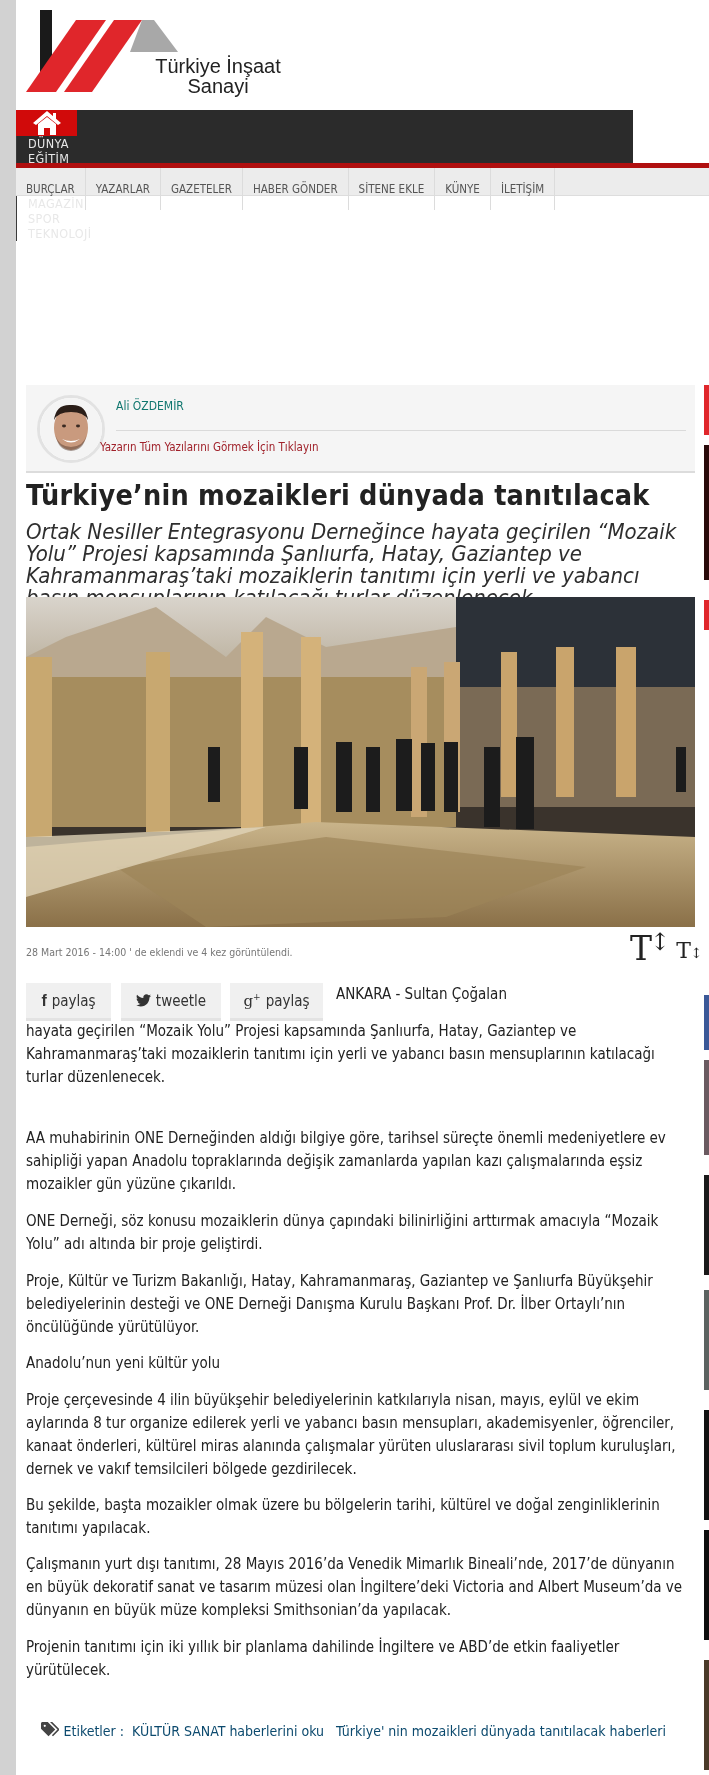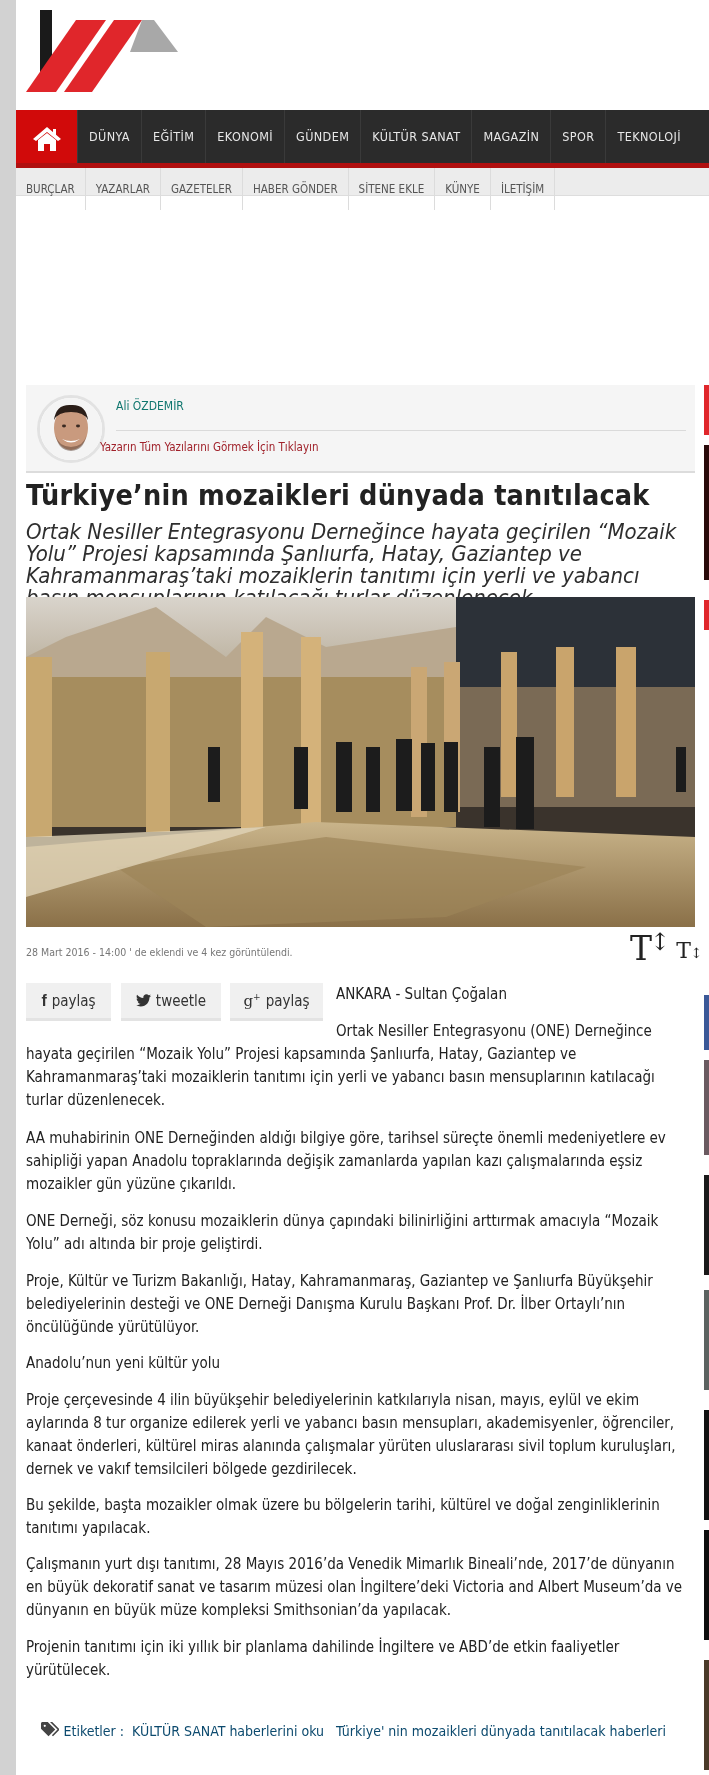--- a/index.html
+++ b/index.html
@@ -5,21 +5,21 @@
   * { box-sizing: border-box; margin: 0; padding: 0; }
   html, body { width: 709px; height: 1775px; overflow: hidden; background: #fff; }
   body { position: relative; font-family: "DejaVu Sans Condensed", "Liberation Sans Narrow", "Liberation Sans", sans-serif; color: #222; }
   .left-strip { position: absolute; left: 0; top: 0; width: 16px; height: 1775px; background: #d2d2d2; }
 
   
   .logo { position: absolute; left: 26px; top: 10px; width: 260px; height: 90px; }
   .logo-text { position: absolute; left: 122px; top: 46px; font-family: "Liberation Sans", sans-serif; font-size: 20px; line-height: 20px; color: #222; text-align: center; width: 140px; }
 
   
-  .mainnav { position: absolute; left: 16px; top: 110px; width: 693px; height: 53px; background: #2b2b2b; display: flex; }
+  .mainnav { position: absolute; left: 16px; top: 110px; width: 617px; height: 53px; background: #2b2b2b; display: flex; flex-direction: column; }
   .mainnav-underline { position: absolute; left: 16px; top: 163px; width: 693px; height: 5px; background: #b00f0f; }
   .home-btn { width: 61px; height: 58px; background: #d10a0a; display: flex; align-items: center; justify-content: center; position: relative; }
   .nav-item { height: 53px; display: flex; align-items: center; padding: 0 11px; color: #e8e8e8; font-size: 12.5px; letter-spacing: 0.4px; border-left: 1px solid #3a3a3a; white-space: nowrap; }
 
   
   .subnav { position: absolute; left: 16px; top: 168px; width: 693px; height: 28px; background: #ececec; display: flex; border-bottom: 1px solid #ddd; }
   .sub-item { height: 42px; display: flex; align-items: center; padding: 0 10px; color: #555; font-size: 11.5px; border-right: 1px solid #dcdcdc; white-space: nowrap; }
 
   
   .author-box { position: absolute; left: 26px; top: 385px; width: 669px; height: 88px; background: #f5f5f5; border-bottom: 2px solid #dcdcdc; }
@@ -58,35 +58,38 @@
 
 <div class="left-strip"></div>
 
 <div class="logo">
   <svg width="260" height="90" viewBox="0 0 260 90">
     <polygon points="14,0 26,0 26,55 14,72" fill="#1a1a1a"></polygon>
     <polygon points="50,10 80,10 30,82 0,82" fill="#e0262b"></polygon>
     <polygon points="88,10 116,10 66,82 38,82" fill="#e0262b"></polygon>
     <polygon points="116,10 128,10 152,42 104,42" fill="#a8a8a8"></polygon>
   </svg>
+  <div class="logo-text">
+    <div>Türkiye İnşaat</div>
+    <div>Sanayi</div>
+  </div>
 </div>
 
 <div class="mainnav">
   <div class="home-btn">
     <svg width="30" height="26" viewBox="0 0 30 26">
       <polygon points="15,1 29,13 26,15 15,6 4,15 1,13" fill="#fff"></polygon>
       <polygon points="6,14 15,7 24,14 24,25 18,25 18,18 12,18 12,25 6,25" fill="#fff"></polygon>
       <rect x="21" y="3" width="3" height="6" fill="#fff"></rect>
     </svg>
   </div>
   <div class="nav-item">DÜNYA</div>
   <div class="nav-item">EĞİTİM</div>
   <div class="nav-item">EKONOMİ</div>
   <div class="nav-item">GÜNDEM</div>
-  <div class="nav-item">KÜLTÜR SANAT</div>
   <div class="nav-item">MAGAZİN</div>
   <div class="nav-item">SPOR</div>
   <div class="nav-item">TEKNOLOJİ</div>
 </div>
 <div class="mainnav-underline"></div>
 
 <div class="subnav">
   <div class="sub-item">BURÇLAR</div>
   <div class="sub-item">YAZARLAR</div>
   <div class="sub-item">GAZETELER</div>
@@ -189,21 +192,20 @@
   <span>tweetle</span>
 </div>
 <div class="share share-gp">
   <span style="font-family:'DejaVu Serif',serif;font-size:15px;">g<sup style="font-size:9px;">+</sup></span>
   <span>paylaş</span>
 </div>
 
 <div class="dateline">ANKARA - Sultan Çoğalan</div>
 
 <p class="body-text" style="top:1020px;">
-  <span class="first-line" style="display:block;">Ortak Nesiller Entegrasyonu (ONE) Derneğince</span>
   <span>hayata geçirilen “Mozaik Yolu” Projesi kapsamında Şanlıurfa, Hatay, Gaziantep ve Kahramanmaraş’taki mozaiklerin tanıtımı için yerli ve yabancı basın mensuplarının katılacağı turlar düzenlenecek.</span>
 </p>
 <p class="body-text" style="top:1127px;">AA muhabirinin ONE Derneğinden aldığı bilgiye göre, tarihsel süreçte önemli medeniyetlere ev sahipliği yapan Anadolu topraklarında değişik zamanlarda yapılan kazı çalışmalarında eşsiz mozaikler gün yüzüne çıkarıldı.</p>
 <p class="body-text" style="top:1210px;">ONE Derneği, söz konusu mozaiklerin dünya çapındaki bilinirliğini arttırmak amacıyla “Mozaik Yolu” adı altında bir proje geliştirdi.</p>
 <p class="body-text" style="top:1270px;">Proje, Kültür ve Turizm Bakanlığı, Hatay, Kahramanmaraş, Gaziantep ve Şanlıurfa Büyükşehir belediyelerinin desteği ve ONE Derneği Danışma Kurulu Başkanı Prof. Dr. İlber Ortaylı’nın öncülüğünde yürütülüyor.</p>
 <p class="body-text" style="top:1352px;">Anadolu’nun yeni kültür yolu</p>
 <p class="body-text" style="top:1389px;">Proje çerçevesinde 4 ilin büyükşehir belediyelerinin katkılarıyla nisan, mayıs, eylül ve ekim aylarında 8 tur organize edilerek yerli ve yabancı basın mensupları, akademisyenler, öğrenciler, kanaat önderleri, kültürel miras alanında çalışmalar yürüten uluslararası sivil toplum kuruluşları, dernek ve vakıf temsilcileri bölgede gezdirilecek.</p>
 <p class="body-text" style="top:1494px;">Bu şekilde, başta mozaikler olmak üzere bu bölgelerin tarihi, kültürel ve doğal zenginliklerinin tanıtımı yapılacak.</p>
 <p class="body-text" style="top:1553px;">Çalışmanın yurt dışı tanıtımı, 28 Mayıs 2016’da Venedik Mimarlık Bineali’nde, 2017’de dünyanın en büyük dekoratif sanat ve tasarım müzesi olan İngiltere’deki Victoria and Albert Museum’da ve dünyanın en büyük müze kompleksi Smithsonian’da yapılacak.</p>
 <p class="body-text" style="top:1636px;">Projenin tanıtımı için iki yıllık bir planlama dahilinde İngiltere ve ABD’de etkin faaliyetler yürütülecek.</p>

